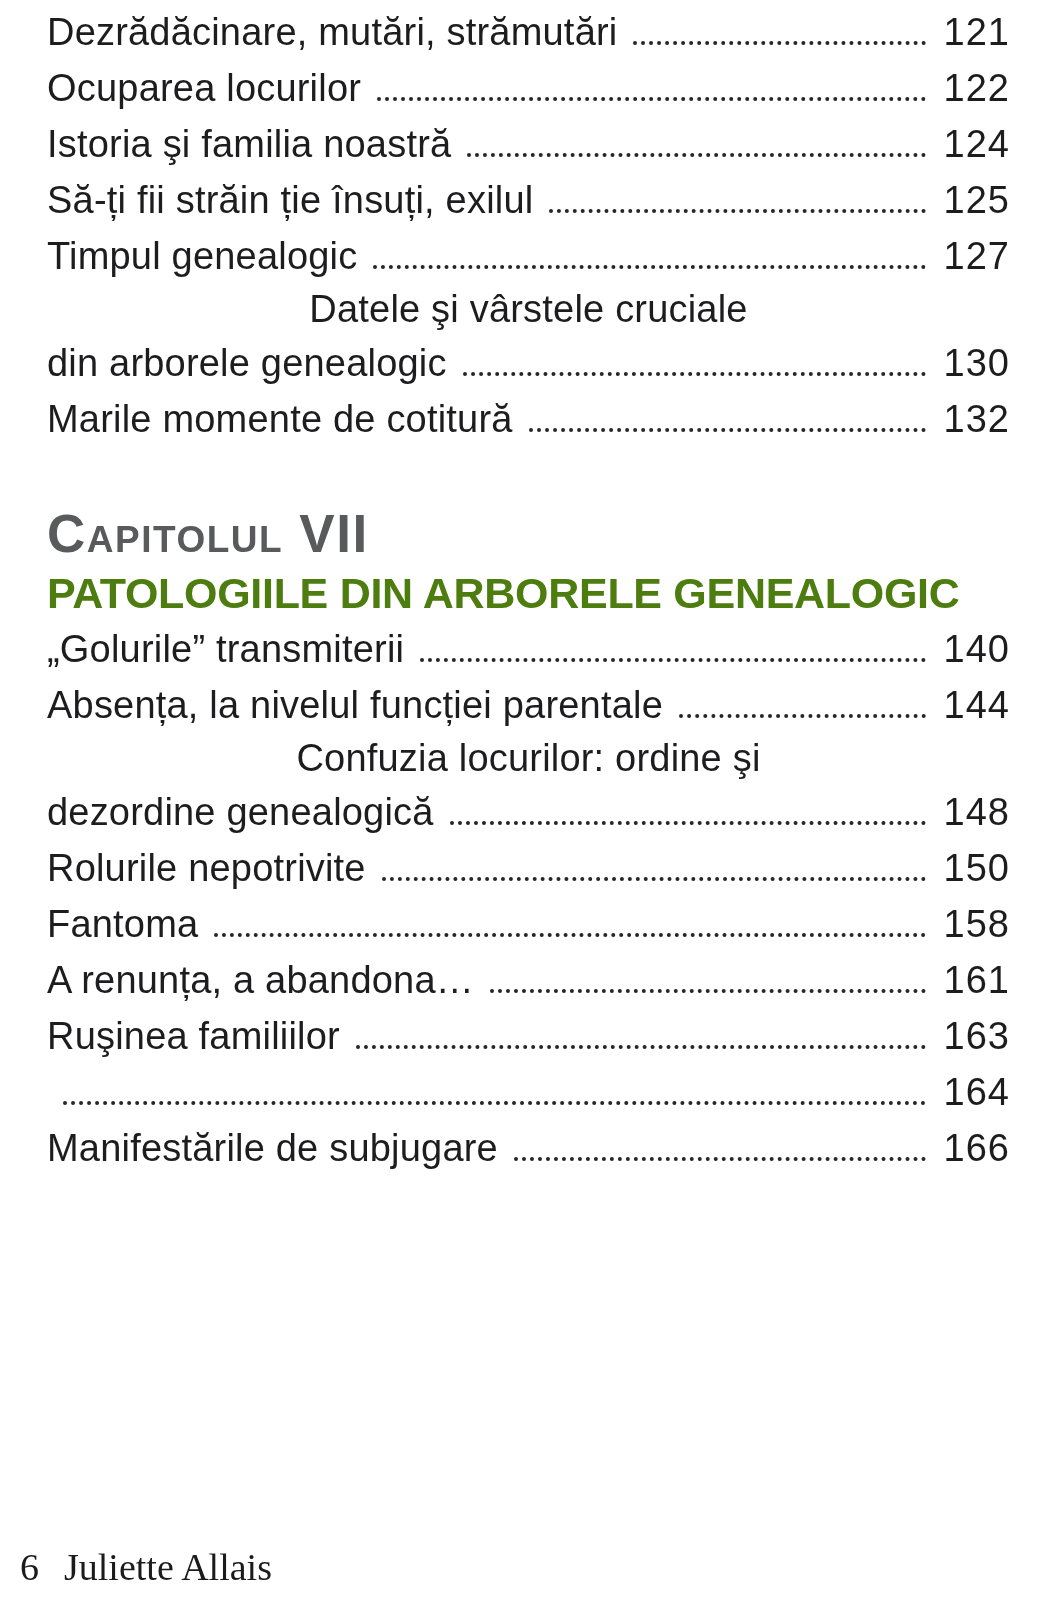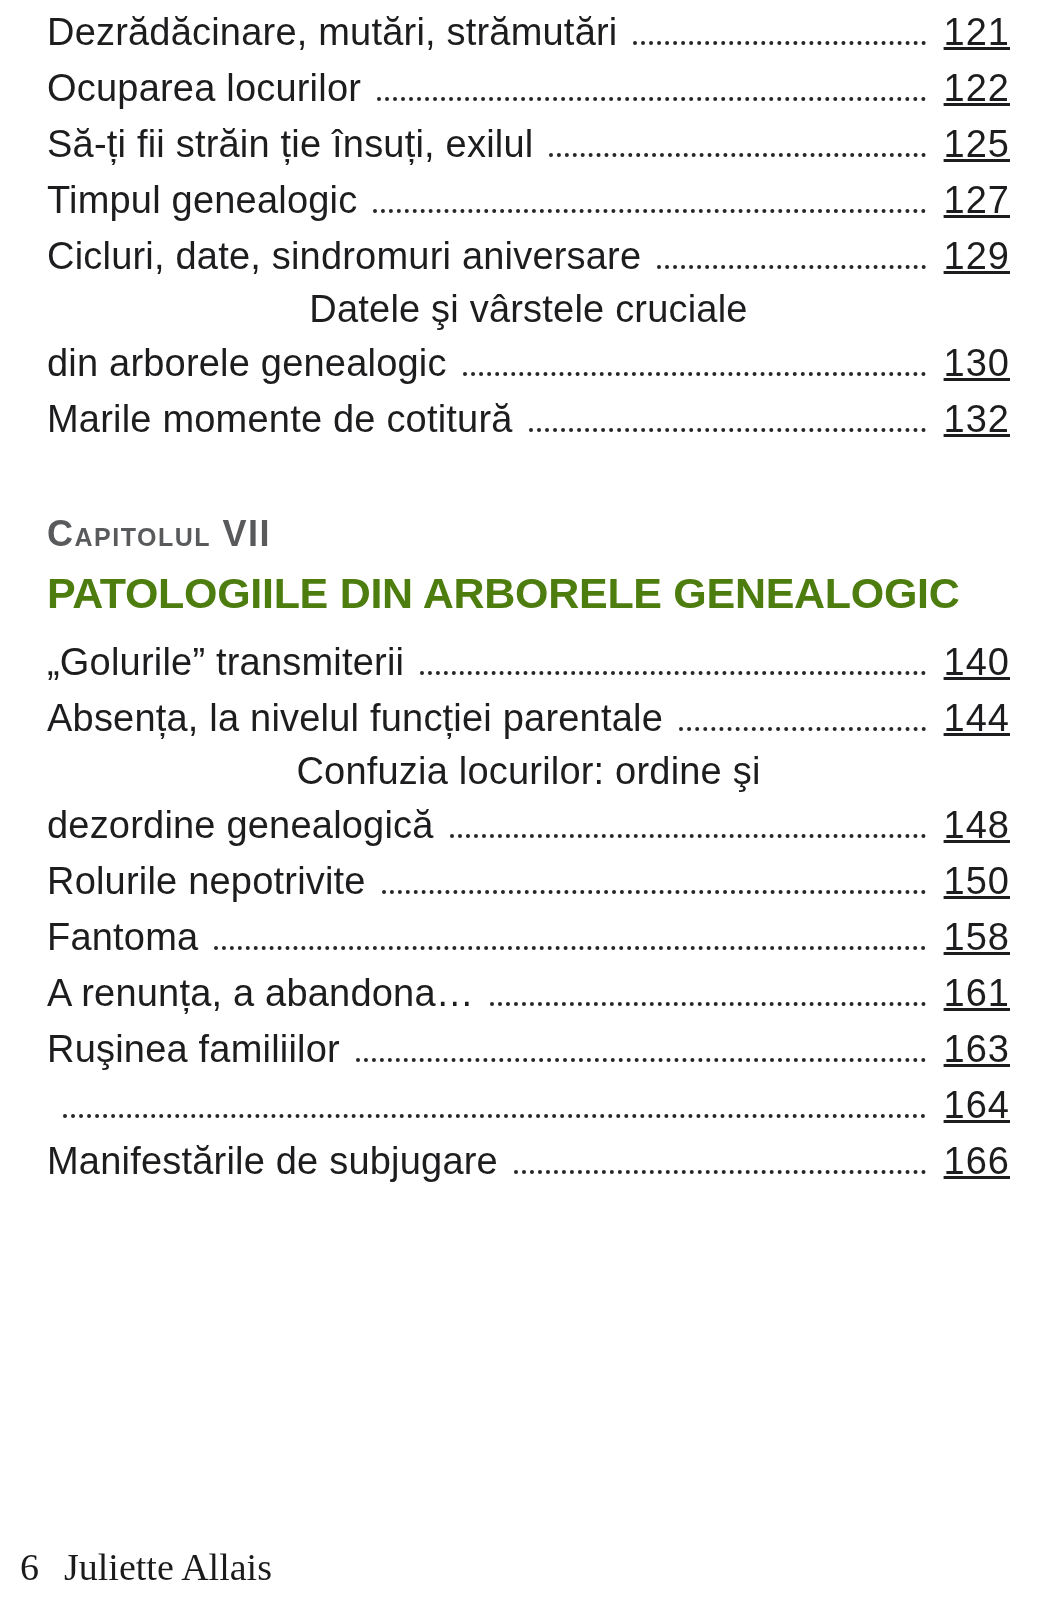--- a/index.html
+++ b/index.html
@@ -39,41 +39,40 @@
     flex: 1 1 auto;
     min-width: 24px;
     align-self: flex-end;
     margin: 0 18px 15px 16px;
     border-bottom: 4px dotted #262628;
   }
   .entry-page {
     min-width: 66px;
     text-align: center;
     letter-spacing: 1px;
-    text-decoration: underline;
   }
   
   .toc-section.later { margin-top: 56px; }
   .chapter-kicker {
-    font-size: 36px;
+    font-size: 53px;
     line-height: 62px;
     font-weight: 700;
     font-variant: small-caps;
     letter-spacing: 1.5px;
     color: #595a5c;
   }
   .chapter-title {
     font-size: 43px;
     line-height: 56px;
     font-weight: 700;
     letter-spacing: -0.3px;
     color: #4d7c0f;
     white-space: nowrap;
   }
-  .section-entries.offset { margin-top: 13px; }
+  .section-entries.offset { }
   
   .page-footer {
     position: absolute;
     left: 20px; top: 1545px;
     font-family: "Liberation Serif", serif;
     font-weight: 400;
     font-size: 38px;
     color: #1b1b1c;
     display: flex;
     align-items: baseline;
@@ -96,37 +95,37 @@
           </div>
           <div class="toc-entry">
             <div class="toc-entry-row">
               <span class="entry-title">Ocuparea locurilor</span>
               <span class="dot-leader"></span>
               <span class="entry-page">122</span>
             </div>
           </div>
           <div class="toc-entry">
             <div class="toc-entry-row">
+              <span class="entry-title">Istoria şi familia noastră</span>
+              <span class="dot-leader"></span>
+              <span class="entry-page">124</span>
+            </div>
+          </div>
+          <div class="toc-entry">
+            <div class="toc-entry-row">
               <span class="entry-title">Să-ți fii străin ție însuți, exilul</span>
               <span class="dot-leader"></span>
               <span class="entry-page">125</span>
             </div>
           </div>
           <div class="toc-entry">
             <div class="toc-entry-row">
               <span class="entry-title">Timpul genealogic</span>
               <span class="dot-leader"></span>
               <span class="entry-page">127</span>
-            </div>
-          </div>
-          <div class="toc-entry">
-            <div class="toc-entry-row">
-              <span class="entry-title">Cicluri, date, sindromuri aniversare</span>
-              <span class="dot-leader"></span>
-              <span class="entry-page">129</span>
             </div>
           </div>
           <div class="toc-entry">
             <div class="toc-entry-row wrap-line">
               <span class="entry-title">Datele şi vârstele cruciale</span>
             </div>
             <div class="toc-entry-row">
               <span class="entry-title">din arborele genealogic</span>
               <span class="dot-leader"></span>
               <span class="entry-page">130</span>

